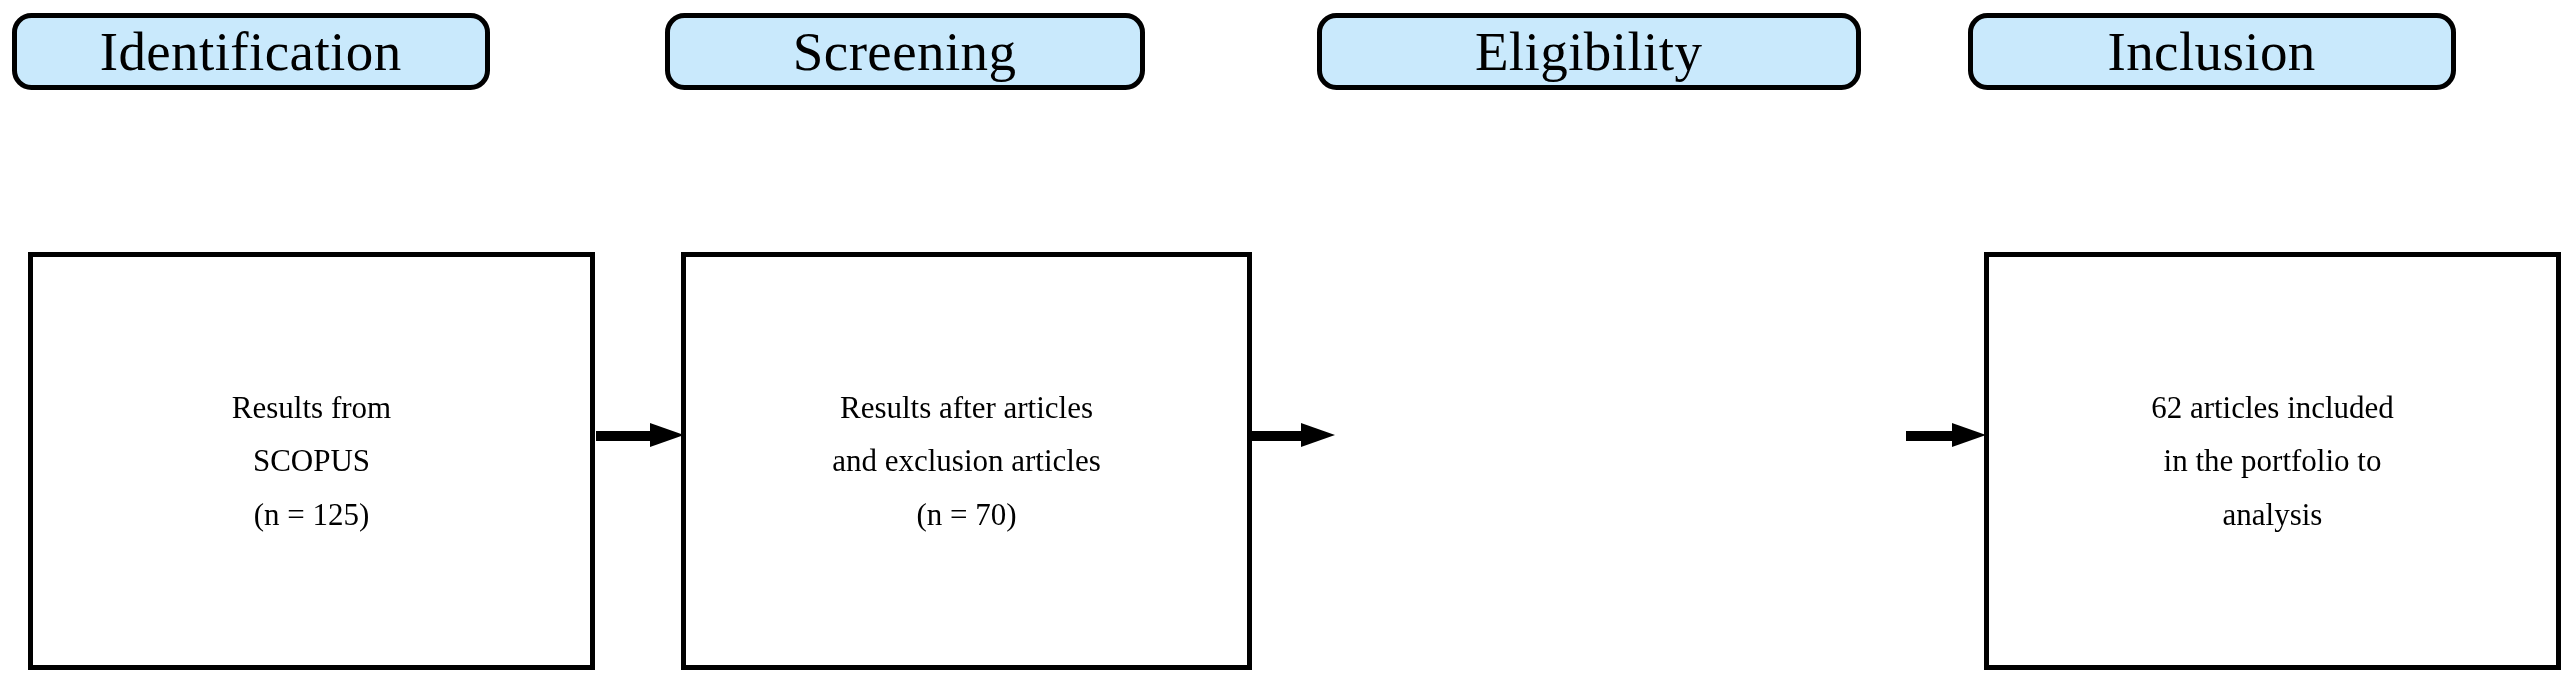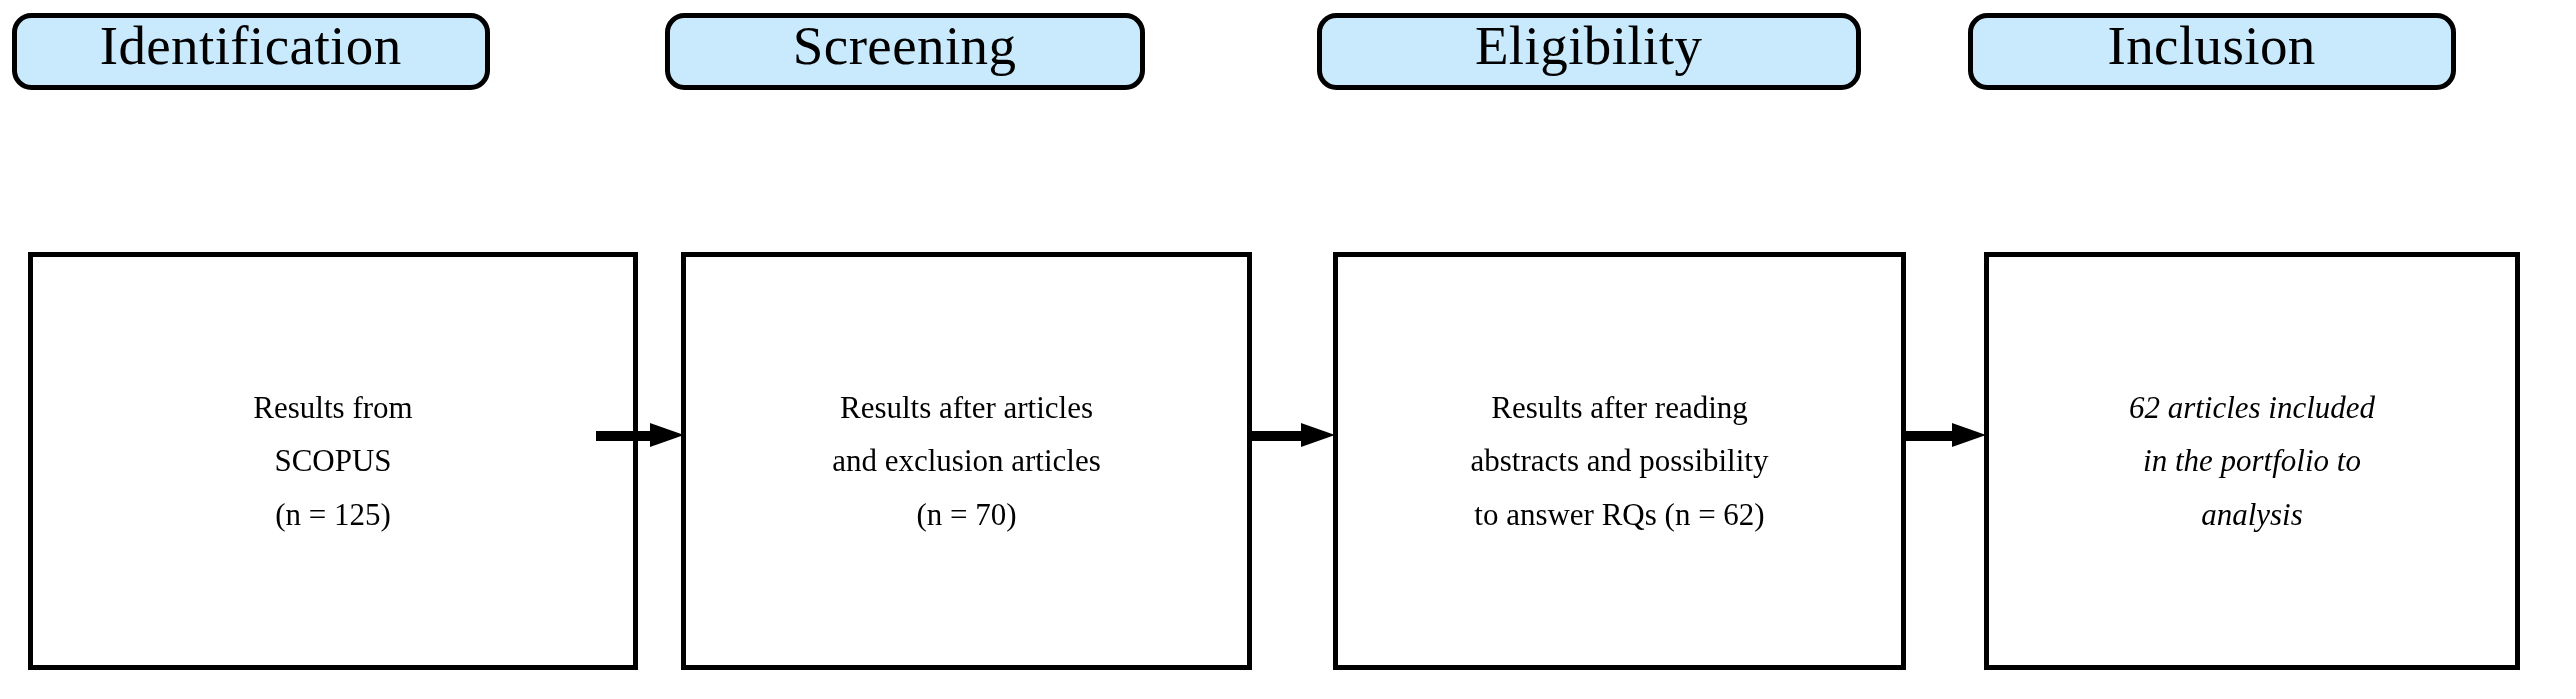--- a/index.html
+++ b/index.html
@@ -30,21 +30,21 @@
   .stage-header {
     position: absolute;
     left: 0;
     top: 13.4px;
     height: 77px;
     box-sizing: border-box;
     background: #c9e9fc;
     border: 5.2px solid #000000;
     border-radius: 19.4px;
     display: flex;
-    align-items: flex-start;
+    align-items: center;
     justify-content: center;
   }
   .stage-header-label {
     font-size: 55px;
     line-height: 1;
     color: #000000;
     white-space: nowrap;
     letter-spacing: 0.4px;
   }
 
@@ -99,21 +99,21 @@
 </style>
 </head>
 <body>
 
 <div id="diagram">
 
   <div class="stage-column" style="left:28px; width:567px;">
     <div class="stage-header" style="width:478px; left:-16.4px;">
       <span class="stage-header-label">Identification</span>
     </div>
-    <div class="stage-body" style="width:610px;">
+    <div class="stage-body" style="width:567px;">
       <div class="stage-body-text">
         <span class="tline">Results from</span>
         <span class="tline">SCOPUS</span>
         <span class="tline">(n = 125)</span>
       </div>
     </div>
   </div>
 
   <div class="connector" style="left:596px; width:88px;">
     <div class="shaft" style="width:60px;"></div>
@@ -135,39 +135,32 @@
 
   <div class="connector" style="left:1252px; width:83px;">
     <div class="shaft" style="width:55px;"></div>
     <div class="head"></div>
   </div>
 
   <div class="stage-column" style="left:1333px; width:573px;">
     <div class="stage-header" style="width:544px; left:-16.4px;">
       <span class="stage-header-label">Eligibility</span>
     </div>
-    <div class="stage-body" style="width:573px;">
-      <div class="stage-body-text">
-        <span class="tline">Results after reading</span>
-        <span class="tline">abstracts and possibility</span>
-        <span class="tline">to answer RQs (n = 62)</span>
-      </div>
-    </div>
   </div>
 
   <div class="connector" style="left:1906px; width:80px;">
     <div class="shaft" style="width:52px;"></div>
     <div class="head"></div>
   </div>
 
   <div class="stage-column" style="left:1984px; width:577px;">
     <div class="stage-header" style="width:488px; left:-16.4px;">
       <span class="stage-header-label">Inclusion</span>
     </div>
-    <div class="stage-body" style="width:536px;font-style:italic;">
+    <div class="stage-body" style="width:577px;">
       <div class="stage-body-text">
         <span class="tline">62 articles included</span>
         <span class="tline">in the portfolio to</span>
         <span class="tline">analysis</span>
       </div>
     </div>
   </div>
 
 </div>
 

